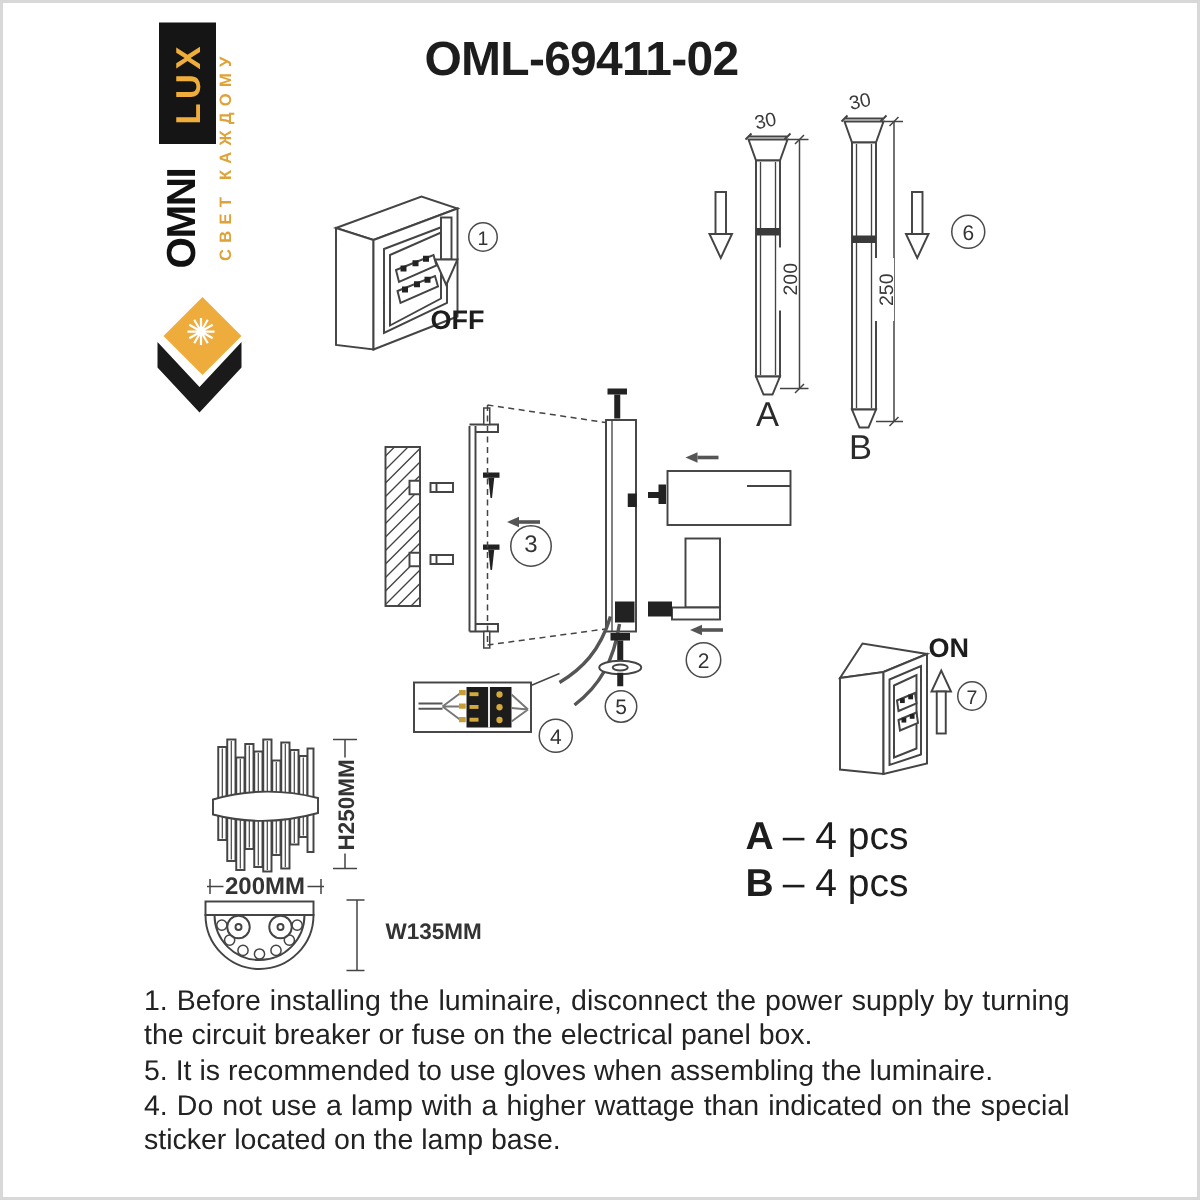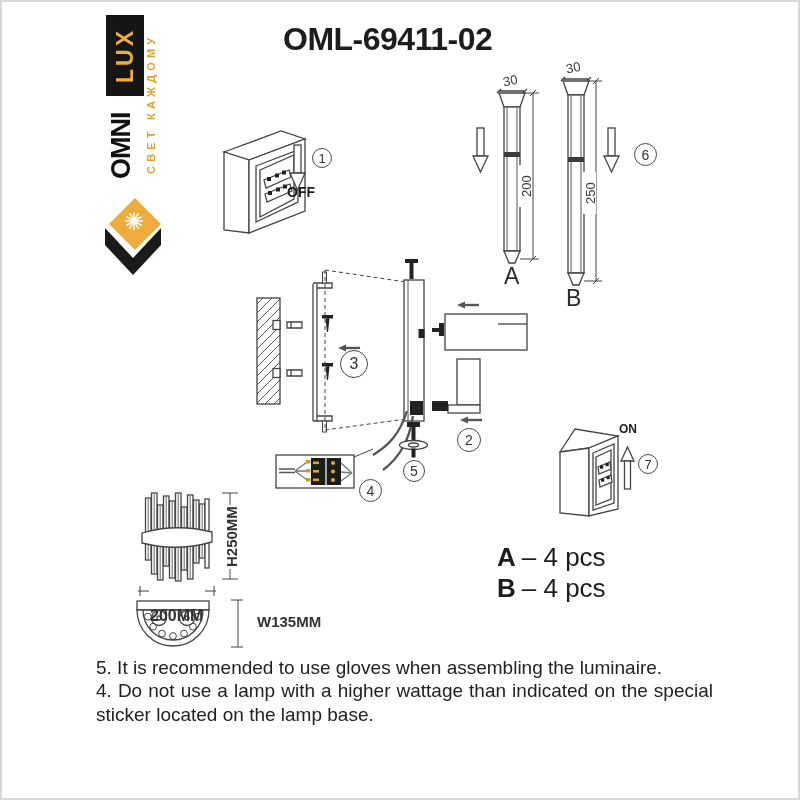--- a/index.html
+++ b/index.html
@@ -248,45 +248,46 @@
   </svg>
 
   <div class="abs lux-box" style="left:104px;top:13px;width:38px;height:81px;">
     <span class="vtext lux">LUX</span>
   </div>
   <div class="abs vtext omni" style="left:104px;top:94px;width:38px;height:100px;">OMNI</div>
   <div class="abs vtext tagline" style="left:143px;top:10px;width:20px;height:184px;">СВЕТ КАЖДОМУ</div>
 
   <div class="abs title" style="left:281px;top:19px;">OML-69411-02</div>
 
-  <div class="abs switch-label" style="left:285px;top:182px;font-size:14px;">OFF</div>
-  <div class="abs switch-label" style="left:617px;top:420px;font-size:12px;">ON</div>
+  <div class="abs switch-label" style="left:285px;top:201px;font-size:18px;">OFF</div>
+  <div class="abs switch-label" style="left:617px;top:420px;font-size:18px;">ON</div>
 
   <div class="abs step-circle" style="left:310px;top:146px;width:20px;height:20px;font-size:13px;">1</div>
   <div class="abs step-circle" style="left:455px;top:426px;width:24px;height:24px;">2</div>
   <div class="abs step-circle" style="left:338px;top:348px;width:28px;height:28px;font-size:16px;">3</div>
   <div class="abs step-circle" style="left:357px;top:477px;width:23px;height:23px;">4</div>
   <div class="abs step-circle" style="left:401px;top:458px;width:22px;height:22px;">5</div>
   <div class="abs step-circle" style="left:632px;top:141px;width:23px;height:23px;">6</div>
   <div class="abs step-circle" style="left:636px;top:452px;width:20px;height:20px;font-size:13px;">7</div>
 
   <div class="abs rod-label" style="left:502px;top:261px;">A</div>
   <div class="abs rod-label" style="left:564px;top:283px;">B</div>
   <div class="abs dim" style="left:501px;top:71px;transform:rotate(-12deg);">30</div>
   <div class="abs dim" style="left:564px;top:58px;transform:rotate(-12deg);">30</div>
   <div class="abs vtext dim" style="left:517px;top:163px;width:13px;height:42px;background:#fff;">200</div>
   <div class="abs vtext dim" style="left:581px;top:170px;width:13px;height:42px;background:#fff;">250</div>
 
   <div class="abs vtext dim-big" style="left:221px;top:503px;width:17px;height:64px;font-size:15px;background:#fff;">H250MM</div>
-  <div class="abs dim-big" style="left:148px;top:581px;font-size:16px;margin-top:24px;">200MM</div>
+  <div class="abs dim-big" style="left:148px;top:581px;font-size:16px;">200MM</div>
   <div class="abs dim-big" style="left:242px;top:611px;font-size:15px;margin-left:13px;">W135MM</div>
 
   <div class="abs" style="left:495px;top:540px;">
     <div class="qty"><b>A</b><span>– 4 pcs</span></div>
     <div class="qty"><b>B</b><span>– 4 pcs</span></div>
   </div>
 
   <div class="abs instructions" style="left:94px;top:654px;">
+    <p>1. Before installing the luminaire, disconnect the power supply by turning the circuit breaker or fuse on the electrical panel box.</p>
     <p>5. It is recommended to use gloves when assembling the luminaire.</p>
     <p>4. Do not use a lamp with a higher wattage than indicated on the special sticker located on the lamp base.</p>
   </div>
 
 </div>
 
 </body></html>

